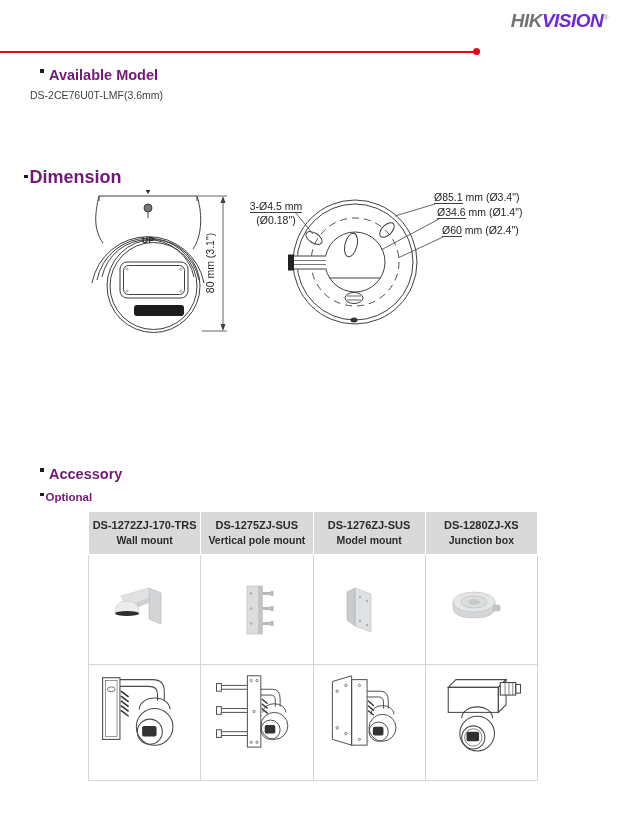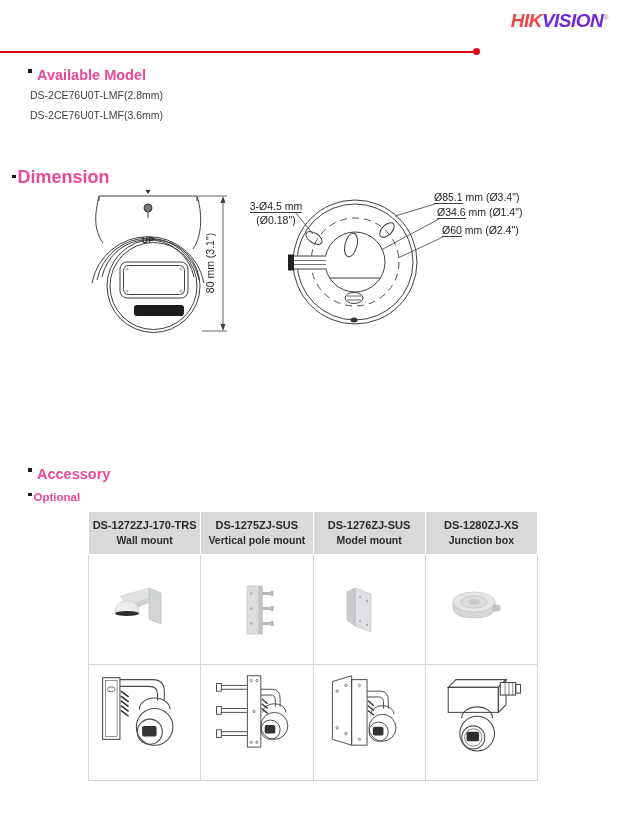--- a/index.html
+++ b/index.html
@@ -3,27 +3,27 @@
 <meta charset="utf-8">
 <style>
   html,body{margin:0;padding:0;background:#fff;}
   .page{
     position:relative;width:621px;height:826px;background:#fff;overflow:hidden;
     font-family:"Liberation Sans",sans-serif;color:#262626;
   }
   
   .logo{position:absolute;top:10px;right:13px;font-style:italic;font-weight:bold;
         font-size:19px;letter-spacing:-0.5px;white-space:nowrap;}
-  .logo .hik{color:#ef4444;}
+  .logo .hik{color:#737373;}
   .logo .vision{color:#6d28d9;}
   .logo .reg{color:#9a9c9e;font-size:7px;font-style:normal;vertical-align:super;}
   .redline{position:absolute;top:51px;left:0;width:474px;height:1.5px;background:#e30617;}
   .reddot{position:absolute;top:48px;left:473px;width:7px;height:7px;border-radius:50%;background:#e30617;}
   
-  .h{position:absolute;font-weight:bold;color:#ec4899;white-space:nowrap;}
+  .h{position:absolute;font-weight:bold;color:#701a75;white-space:nowrap;margin-left:12px;}
   .bullet{display:inline-block;width:4px;height:4px;background:#1c1c1c;vertical-align:7px;margin-right:5px;}
   .bullet.sm{width:3.5px;height:3.5px;vertical-align:5px;margin-right:2px;}
   .h-available{top:67px;left:28px;font-size:14.5px;}
   .models{position:absolute;top:88px;left:30px;font-size:10.5px;color:#3f3f3f;}
   .models div{height:20px;line-height:14px;}
   .h-dimension{top:167px;left:12px;font-size:18px;}
   .h-accessory{top:466px;left:28px;font-size:14.5px;}
   .h-optional{top:491px;left:28px;font-size:11.5px;}
   
   .figure{position:absolute;left:90px;top:185px;width:470px;height:158px;text-align:right;}
@@ -49,21 +49,20 @@
 <body>
 
 <div class="page">
 
   <div class="logo"><span class="hik">HIK</span><span class="vision">VISION</span><span class="reg">®</span></div>
   <div class="redline"></div>
   <div class="reddot"></div>
 
   <div class="h h-available"><span class="bullet"></span><span>Available Model</span></div>
   <div class="models">
-    <div>DS-2CE76U0T-LMF(2.8mm)</div>
     <div>DS-2CE76U0T-LMF(3.6mm)</div>
   </div>
 
   <div class="h h-dimension"><span class="bullet sm"></span><span>Dimension</span></div>
 
   <div class="figure">
     <svg width="470" height="158" viewBox="0 0 470 158">
       <g stroke="#3f3f3f" stroke-width="1" fill="none">
 
         <path d="M9,16 L9,11 L107,11 L107,16"></path>

